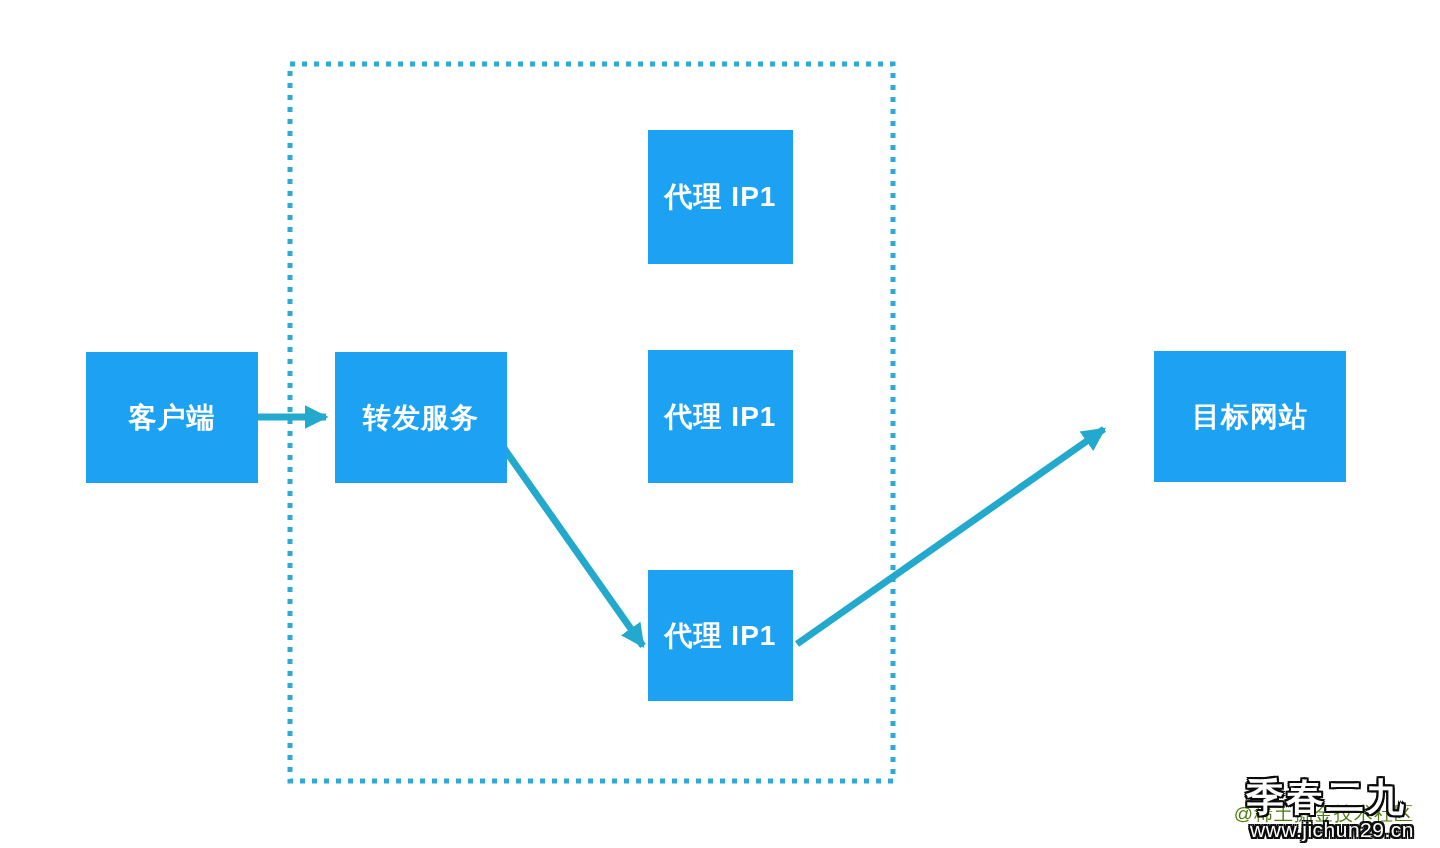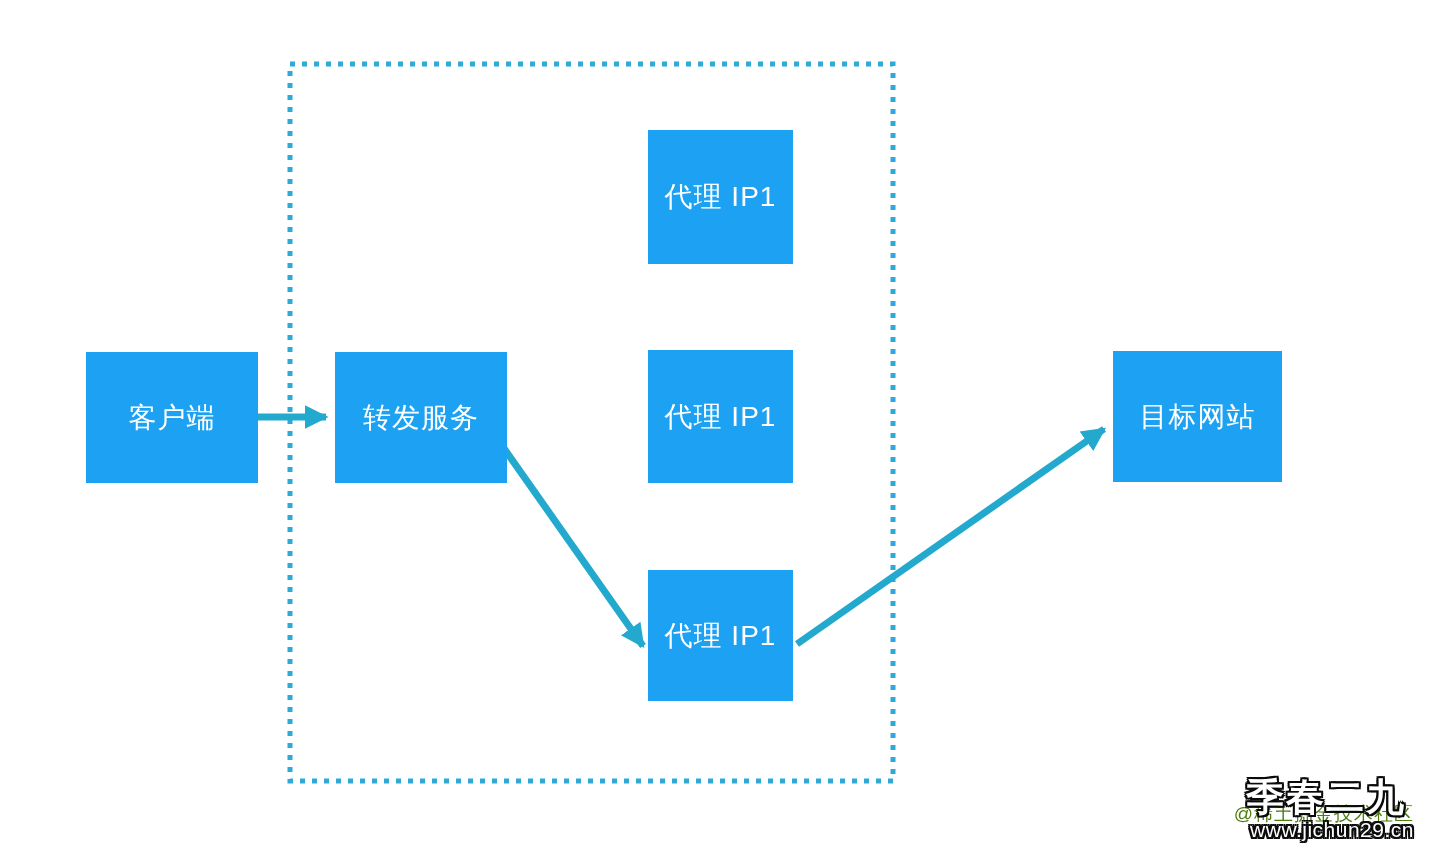--- a/index.html
+++ b/index.html
@@ -18,21 +18,21 @@
     pointer-events: none;
   }
   .node {
     position: absolute;
     background: var(--node-fill, #1da1f2);
     color: var(--node-text, #ffffff);
     display: flex;
     align-items: center;
     justify-content: center;
     font-size: 28px;
-    font-weight: 400;
+    font-weight: 700;
     letter-spacing: 1px;
     white-space: nowrap;
   }
   .wm-community {
     position: absolute;
     top: 801px;
     right: 26px;
     color: #4d7c0f;
     font-size: 19px;
     letter-spacing: 1px;
@@ -103,21 +103,21 @@
   </div>
 
   <div class="node" style="left:648px; top:350px; width:145px; height:133px;">
     <span>代理 IP1</span>
   </div>
 
   <div class="node" style="left:648px; top:570px; width:145px; height:131px;">
     <span>代理 IP1</span>
   </div>
 
-  <div class="node" style="left:1113px; top:351px; width:169px; height:131px;">
+  <div class="node" style="left:1154px; top:351px; width:192px; height:131px;">
     <span>目标网站</span>
   </div>
 
   <div class="wm-community">@稀土掘金技术社区</div>
   <div class="wm-title">季春二九</div>
   <div class="wm-url">www.jichun29.cn</div>
 
 </div>
 
 </body></html>

